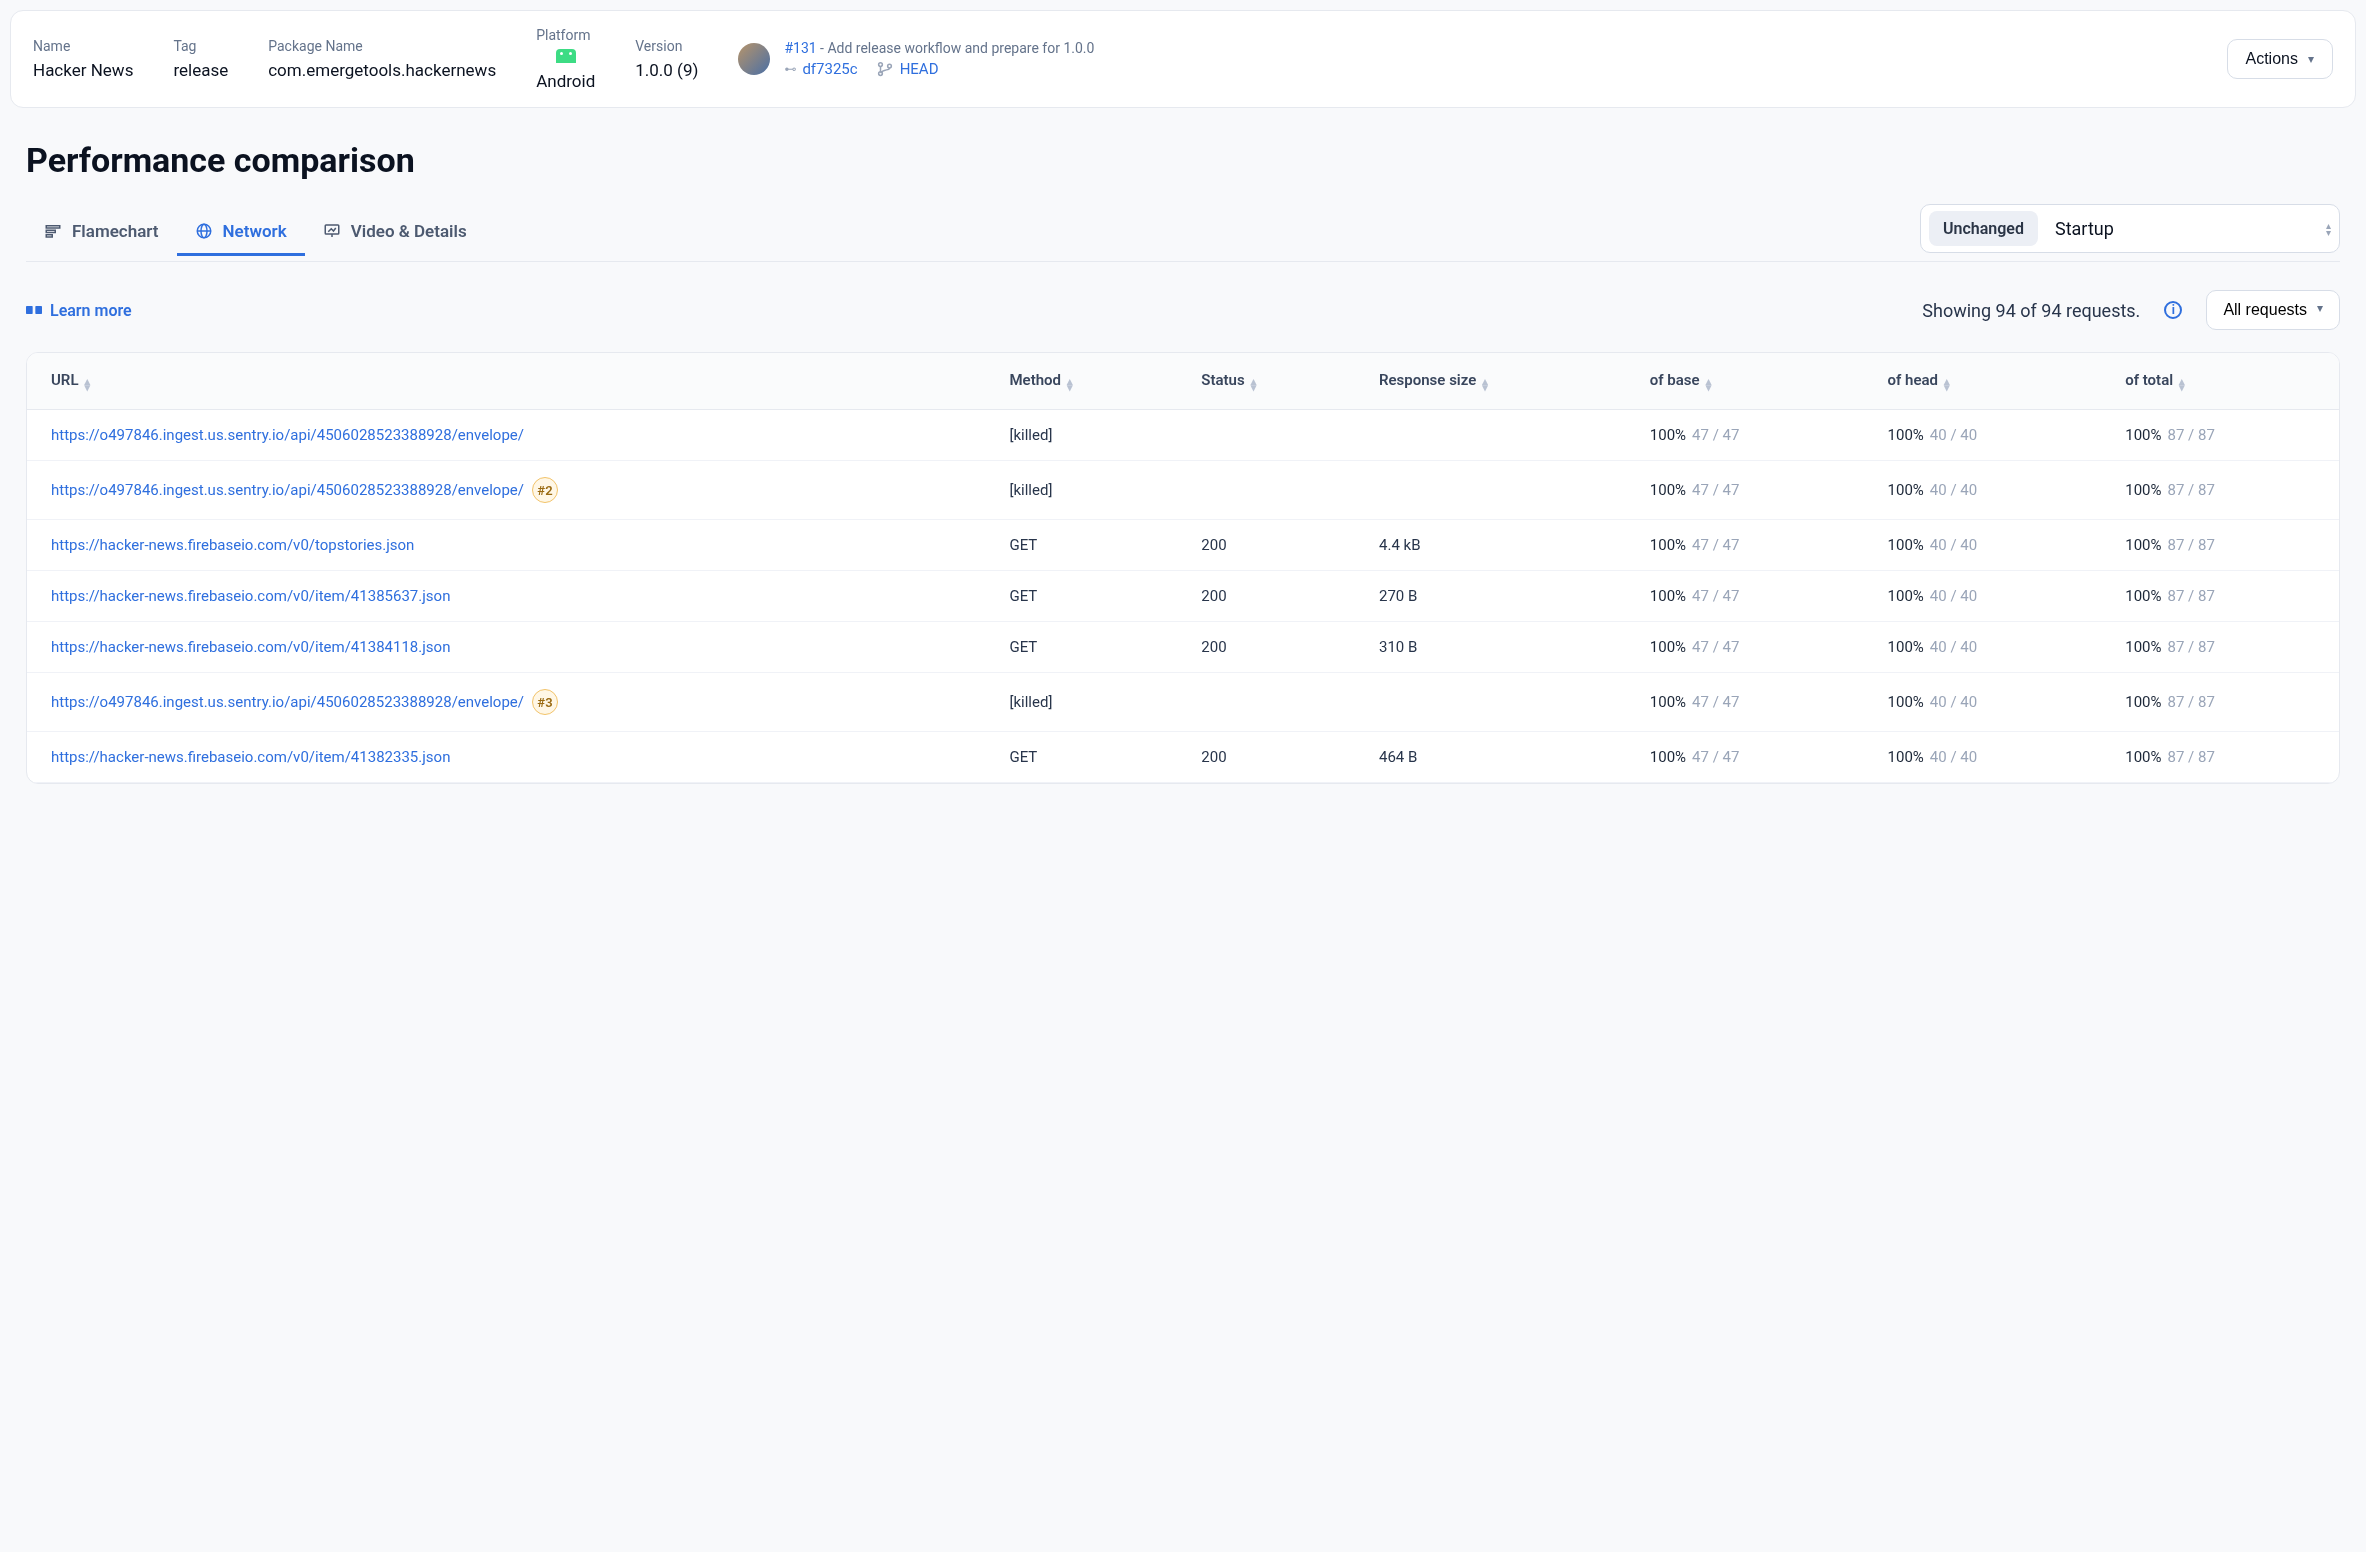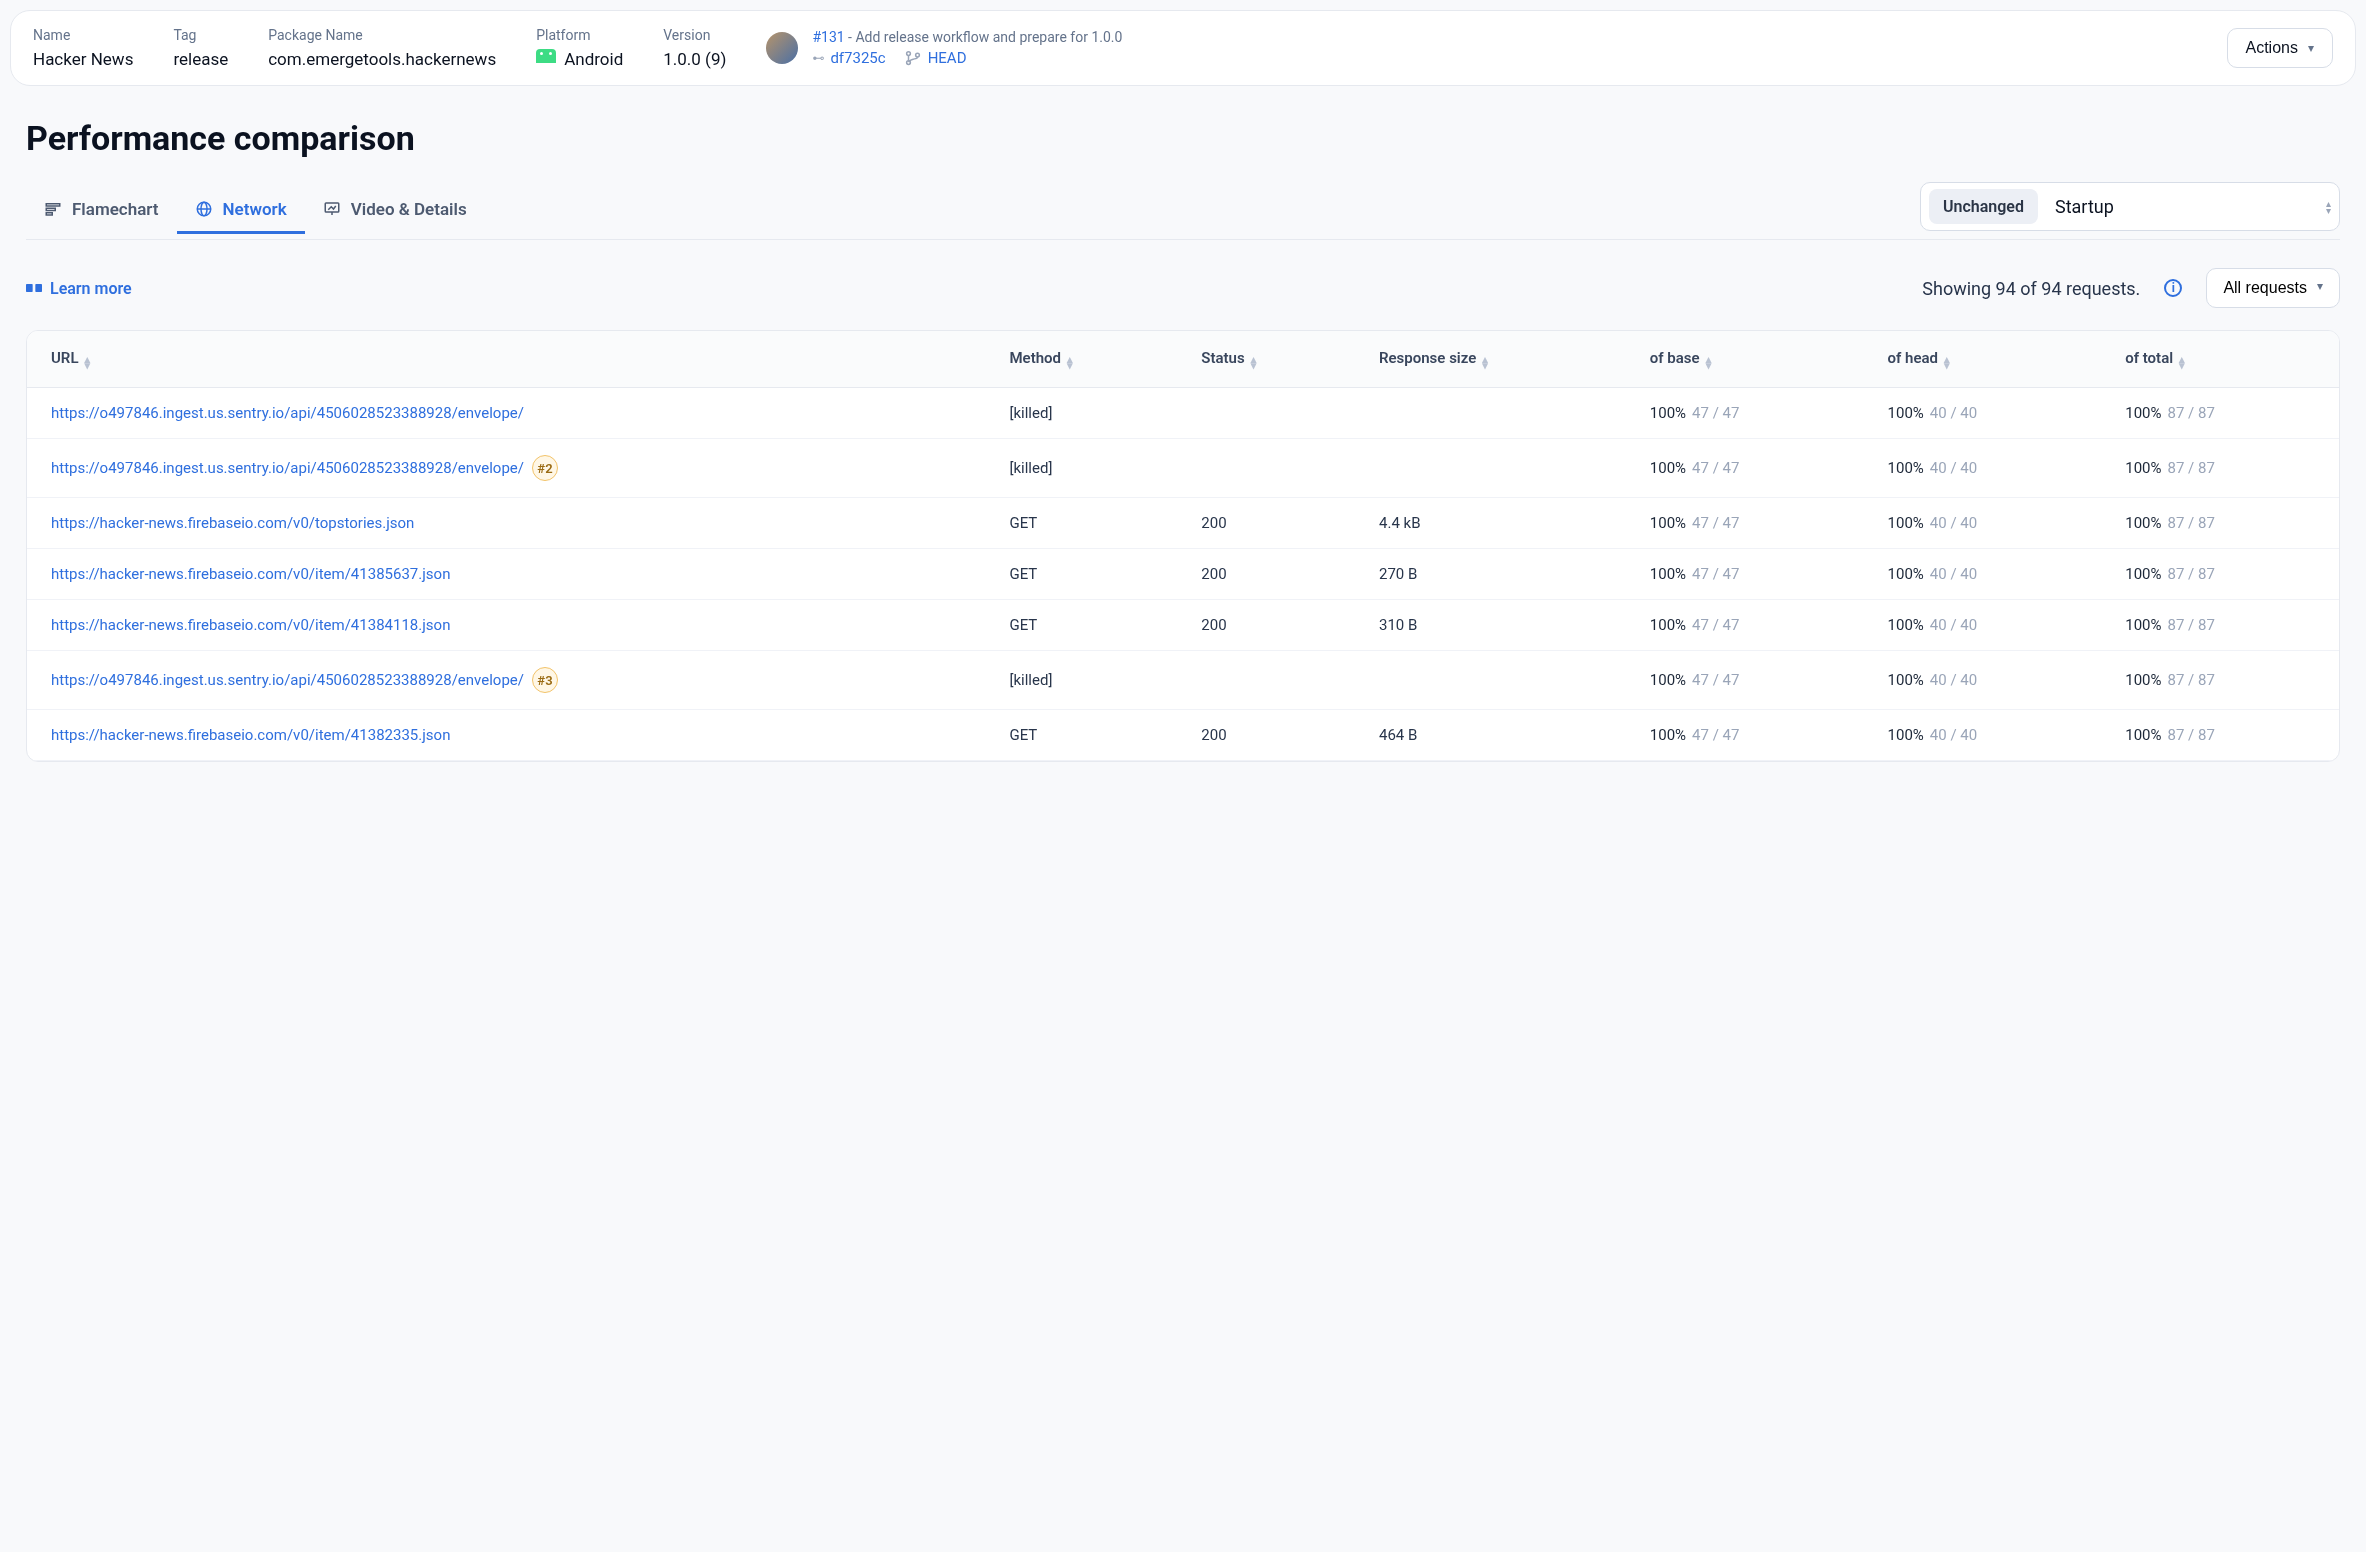--- a/index.html
+++ b/index.html
@@ -5,31 +5,31 @@
   * { box-sizing: border-box; margin: 0; padding: 0; }
   body {
     font-family: -apple-system, BlinkMacSystemFont, "Segoe UI", Roboto, sans-serif;
     background: #f8f9fb;
     color: #0b1220;
     font-size: 14px;
   }
   .header-card {
     background: #ffffff;
     border: 1px solid #e6e9ef;
-    border-radius: 20px;
+    border-radius: 13px;
     margin: 10px 10px 0 10px;
     padding: 16px 22px;
     display: flex;
     align-items: center;
     gap: 40px;
   }
   .hc-col { display: flex; flex-direction: column; gap: 6px; }
   .hc-label { color: #64738b; font-size: 14px; }
   .hc-value { color: #0b1220; font-size: 17px; }
-  .platform-val { display: flex; align-items: flex-start; gap: 8px; }
+  .platform-val { display: flex; align-items: center; gap: 8px; flex-direction: column; }
   .android-icon { 
     width: 20px; height: 14px; 
     background: #3ddc84; border-radius: 4px 4px 0 0; position: relative;
   }
   .android-icon::before, .android-icon::after {
     content: ""; position: absolute; top: 3px; width: 3px; height: 3px; background: #fff; border-radius: 50%;
   }
   .android-icon::before { left: 4px; }
   .android-icon::after { right: 4px; }
   .hc-meta {

